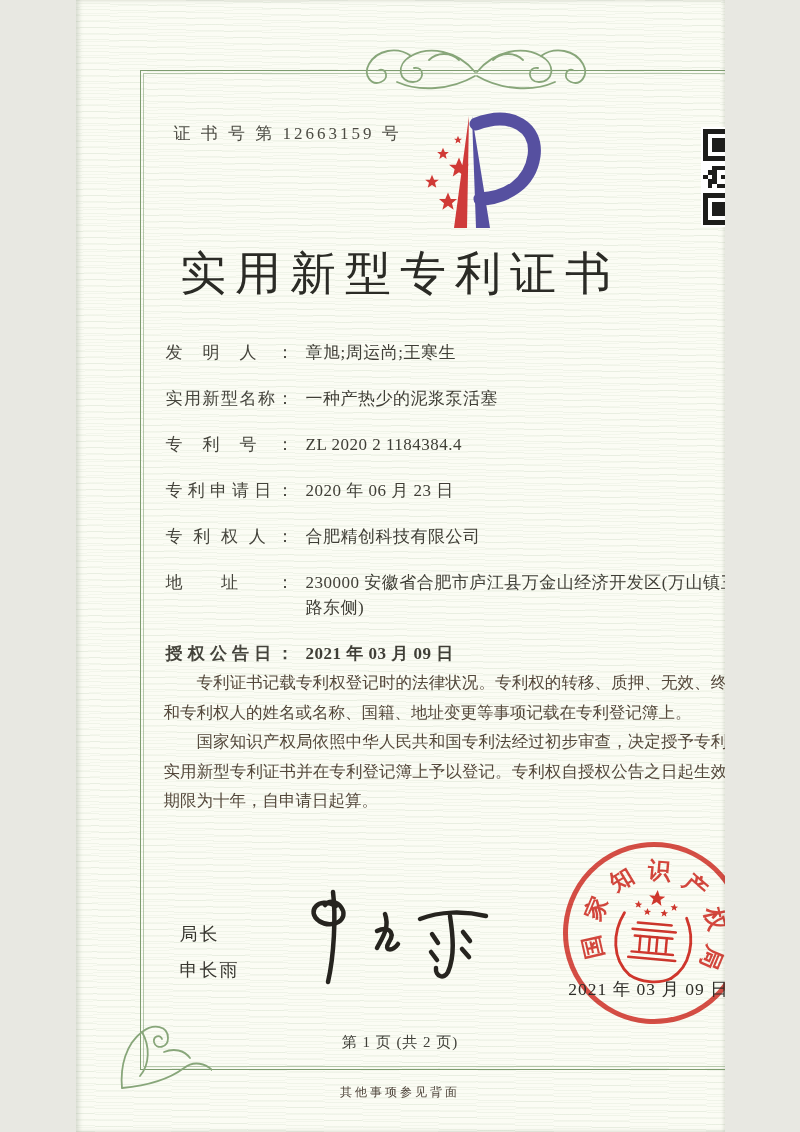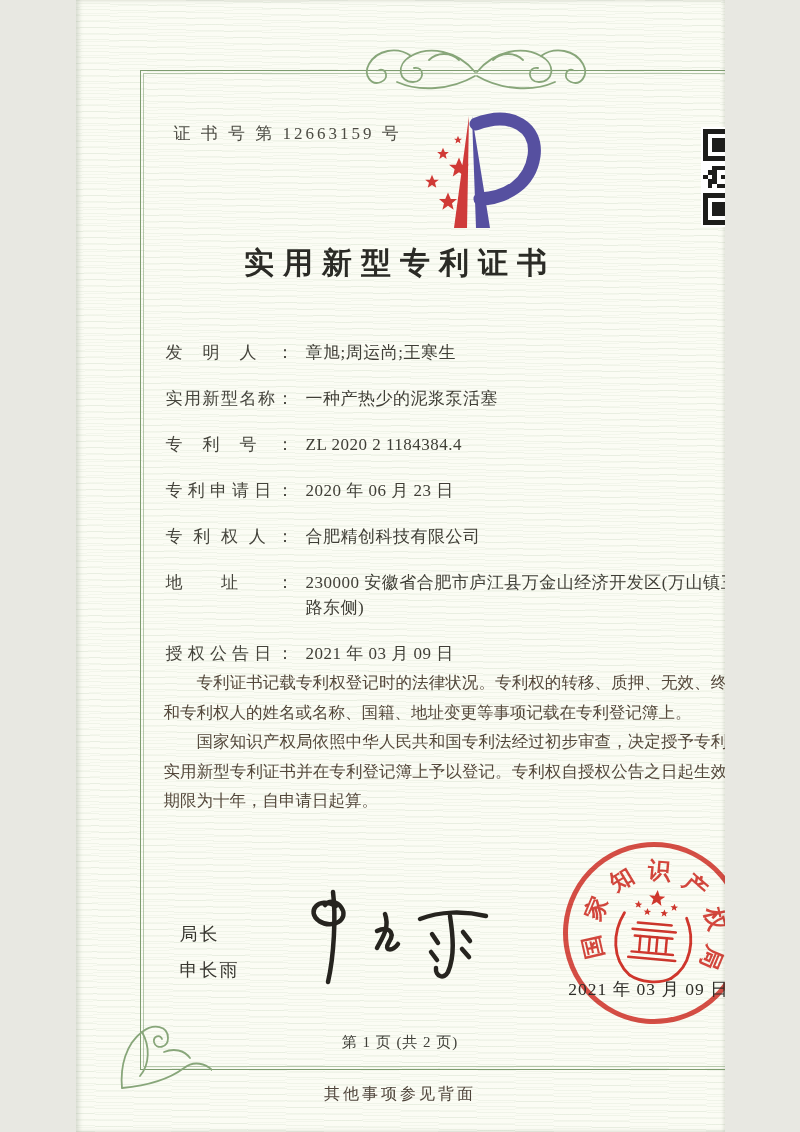--- a/index.html
+++ b/index.html
@@ -37,34 +37,34 @@
     font-size:17px;letter-spacing:3px;color:#4c4b43;
   }
   .logo{position:absolute;left:330px;top:110px;width:145px;height:128px;}
   .qr{
     position:absolute;left:625px;top:127px;width:100px;height:100px;
     background:#ffffff;padding:2px;box-sizing:border-box;
   }
   .qr svg{display:block;width:100%;height:100%;}
   .title{
     position:absolute;left:0;top:243px;width:100%;
-    text-align:center;font-size:30px;font-weight:bold;
+    text-align:center;font-size:46px;font-weight:normal;
     letter-spacing:9px;color:#2b2b26;
   }
   
   .fields{position:absolute;left:90px;top:340px;width:628px;font-size:17px;}
   .field-row{display:flex;align-items:flex-start;line-height:25px;margin-bottom:21px;}
   .field-label{
     display:inline-block;width:128px;flex:0 0 128px;
     text-align:justify;text-align-last:justify;
     color:#45443c;
   }
   .field-value{margin-left:12px;color:#3f3e36;letter-spacing:0.5px;}
   .field-value.wrap{max-width:455px;}
-  .double-row .pair{display:flex;}
+  .double-row .pair{display:flex;font-weight:bold;}
   .double-row .pair.first{width:385px;flex:0 0 385px;}
   
   .paragraphs{
     position:absolute;left:88px;top:668px;width:630px;
     font-size:16.5px;line-height:29.5px;color:#54483b;
     text-align:justify;
   }
   .paragraphs p{margin:0;text-indent:2em;}
   
   .sign-block{position:absolute;left:104px;top:916px;font-size:18px;color:#37362f;}
@@ -88,21 +88,21 @@
     position:absolute;left:478px;top:977px;width:190px;
     text-align:center;font-size:17.5px;color:#2e2d28;letter-spacing:1px;
   }
   
   .page-indicator{
     position:absolute;left:0;top:1033px;width:100%;
     text-align:center;font-size:15px;color:#3f3f38;letter-spacing:1px;
   }
   .back-note{
     position:absolute;left:0;top:1084px;width:100%;
-    text-align:center;font-size:16px;color:#4e443a;letter-spacing:3px;
+    text-align:center;font-size:12px;color:#4e443a;letter-spacing:3px;
   }
 </style>
 </head>
 <body>
 
 <div class="page">
 
   <div class="frame"></div>
 
   <div class="ornament orn-top">

